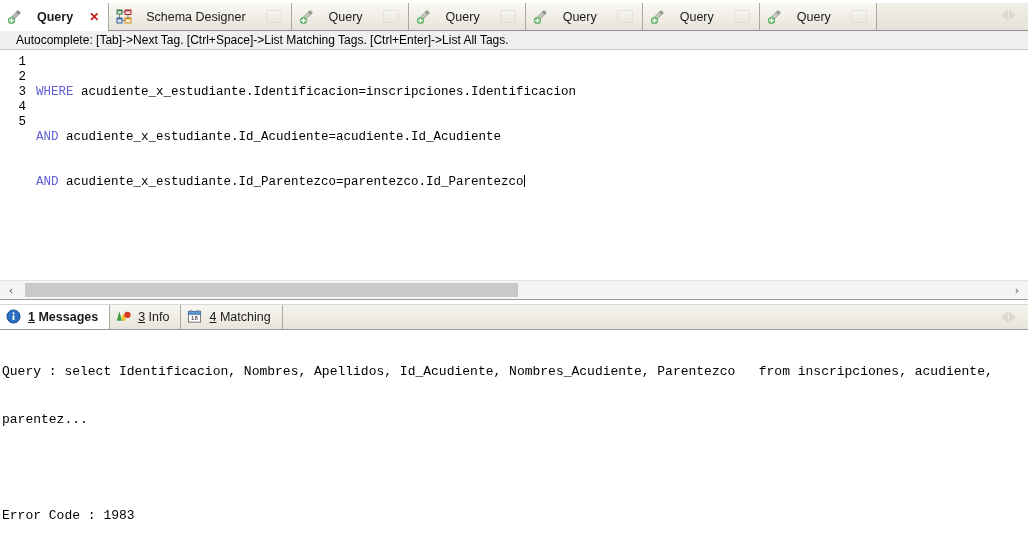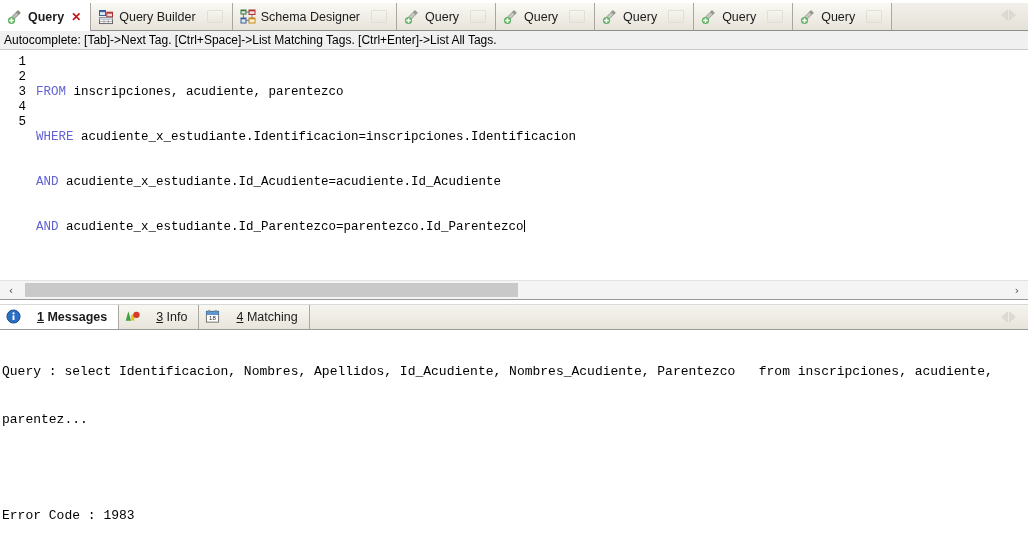--- a/index.html
+++ b/index.html
@@ -30,21 +30,21 @@
   .tabbar-top-line {
     position: absolute;
     top: 0; left: 0; right: 0;
     height: 3px;
     background: #ffffff;
   }
   .tab {
     position: relative;
     display: flex;
     align-items: center;
-    gap: 5px;
+    gap: 14px;
     padding: 0 9px 0 7px;
     margin-top: 3px;
     height: 27px;
     box-sizing: border-box;
     border-right: 1px solid #a9a7a0;
     font-size: 12.5px;
     color: #1b1b1b;
     background: linear-gradient(to bottom, #faf9f5 0%, #f0eee6 50%, #e6e4da 100%);
     cursor: default;
     white-space: nowrap;
@@ -103,21 +103,21 @@
 
   
   .hintbar {
     height: 19px;
     background: #f0f0f0;
     border-bottom: 1px solid #c8c8c8;
     font-size: 12px;
     color: #000;
     display: flex;
     align-items: center;
-    padding-left: 4px;
+    padding-left: 16px;
     box-sizing: border-box;
     font-family: "Liberation Sans", sans-serif;
   }
 
   
   .editor-wrap {
     position: relative;
     height: 249px;
     background: #ffffff;
     box-sizing: border-box;
@@ -205,21 +205,21 @@
     height: 25px;
     background: linear-gradient(to bottom, #f4f3ee 0%, #eeece4 50%, #e6e4da 100%);
     border-bottom: 1px solid #9a9a9a;
     box-sizing: border-box;
     display: flex;
     align-items: stretch;
   }
   .btab {
     display: flex;
     align-items: center;
-    gap: 15px;
+    gap: 6px;
     padding: 0 11px 0 6px;
     height: 24px;
     box-sizing: border-box;
     border-right: 1px solid #aaa89f;
     font-size: 12.5px;
     color: #1b1b1b;
     background: linear-gradient(to bottom, #f8f7f2 0%, #efede5 50%, #e7e5db 100%);
     cursor: default;
     white-space: nowrap;
   }
@@ -265,35 +265,20 @@
         <path d="M3 9.5 L9.5 3 L12 5.2 L5.5 11.7 Z" fill="#b9bfb3" stroke="#7d8478" stroke-width="0.8"></path>
         <path d="M9.5 3 L11 1.6 L13.4 3.8 L12 5.2 Z" fill="#8e9589" stroke="#6d7468" stroke-width="0.7"></path>
         <circle cx="4.5" cy="11.5" r="3.6" fill="#63b267"></circle>
         <path d="M4.5 9.2 v4.6 M2.2 11.5 h4.6" stroke="#ffffff" stroke-width="1.5"></path>
       </svg>
     </span>
     <span class="tab-label">Query</span>
     <span class="tab-close">✕</span>
   </div>
 
-  <div class="tab">
-    <span class="ico">
-      <svg viewBox="0 0 16 16" width="16" height="16">
-        <rect x="1.5" y="1.5" width="6" height="5" fill="#dbe7f5" stroke="#3a5f9b" stroke-width="1"></rect>
-        <rect x="1.5" y="1.5" width="6" height="1.6" fill="#3a5f9b"></rect>
-        <rect x="8.8" y="3.2" width="5.7" height="4.6" fill="#f7d7d7" stroke="#b03030" stroke-width="1"></rect>
-        <rect x="8.8" y="3.2" width="5.7" height="1.4" fill="#b03030"></rect>
-        <rect x="1.5" y="8.6" width="13" height="6" fill="#ffffff" stroke="#555" stroke-width="0.9"></rect>
-        <path d="M1.5 10.6 h13 M1.5 12.6 h13 M6 8.6 v6 M10.2 8.6 v6" stroke="#8a8a8a" stroke-width="0.7"></path>
-        <rect x="1.5" y="8.6" width="13" height="2" fill="#cfd8e6"></rect>
-      </svg>
-    </span>
-    <span class="tab-label">Query Builder</span>
-    <span class="tab-ghost"></span>
-  </div>
 
   <div class="tab">
     <span class="ico">
       <svg viewBox="0 0 16 16" width="16" height="16">
         <rect x="1" y="1" width="5" height="4" fill="#dfeadf" stroke="#2f7a3a" stroke-width="1"></rect>
         <rect x="1" y="1" width="5" height="1.2" fill="#2f7a3a"></rect>
         <rect x="9" y="1" width="6" height="4.5" fill="#f8dcdc" stroke="#b03030" stroke-width="1"></rect>
         <rect x="9" y="1" width="6" height="1.3" fill="#b03030"></rect>
         <rect x="1" y="9" width="5" height="5" fill="#dde6f3" stroke="#3a5f9b" stroke-width="1"></rect>
         <rect x="1" y="9" width="5" height="1.3" fill="#3a5f9b"></rect>
@@ -382,21 +367,20 @@
 <div class="editor-wrap">
   <div class="editor">
     <div class="gutter">
       <div>1</div>
       <div>2</div>
       <div>3</div>
       <div>4</div>
       <div>5</div>
     </div>
     <div class="code">
-      <div><span class="kw">FROM</span><span> inscripciones, acudiente, parentezco</span></div>
       <div><span class="kw">WHERE</span><span> acudiente_x_estudiante.Identificacion=inscripciones.Identificacion</span></div>
       <div><span class="kw">AND</span><span> acudiente_x_estudiante.Id_Acudiente=acudiente.Id_Acudiente</span></div>
       <div><span class="kw">AND</span><span> acudiente_x_estudiante.Id_Parentezco=parentezco.Id_Parentezco</span><span class="caret"></span></div>
     </div>
   </div>
 
   <div class="hscroll">
     <div class="hscroll-btn">‹</div>
     <div class="hscroll-track">
       <div class="hscroll-thumb"></div>

